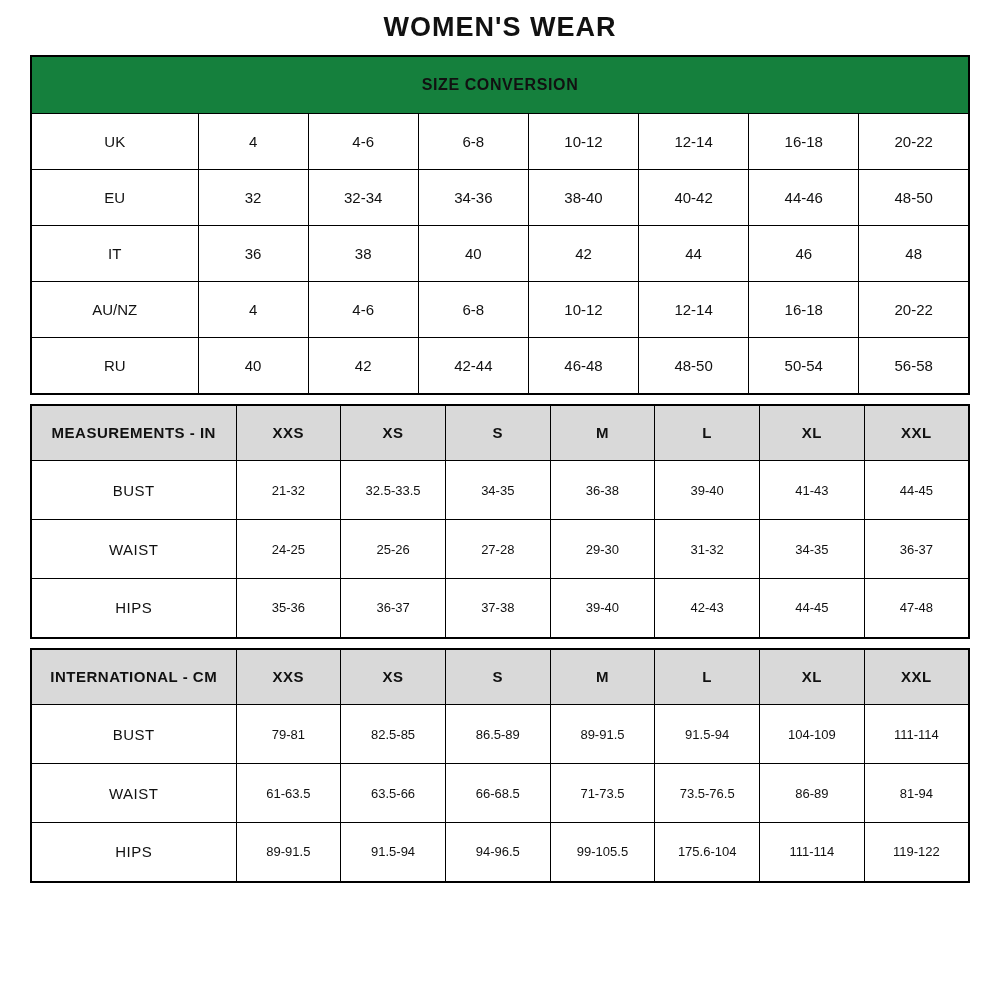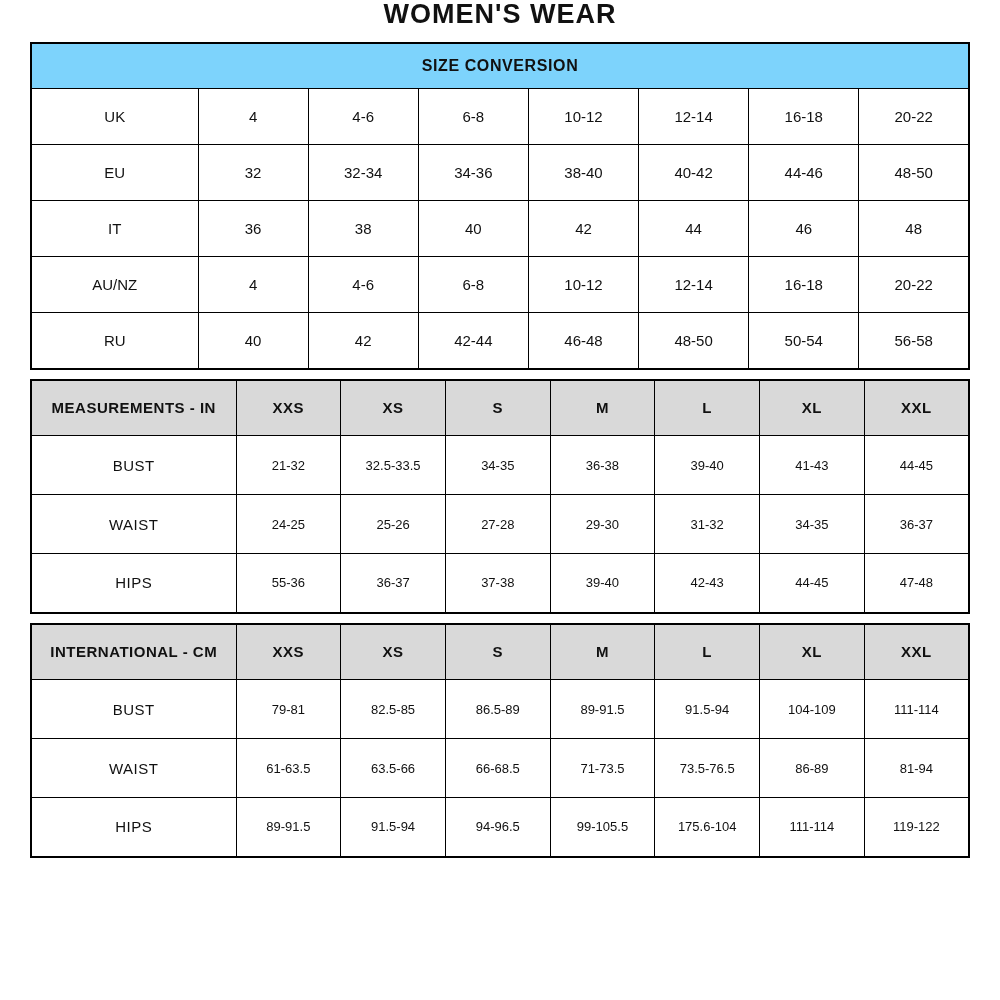--- a/index.html
+++ b/index.html
@@ -10,20 +10,21 @@
     height: 1000px;
     background: #ffffff;
     color: #111111;
     font-family: "Liberation Sans", "DejaVu Sans", sans-serif;
   }
   .page-title {
     text-align: center;
     font-weight: bold;
     font-size: 27px;
     letter-spacing: 1px;
+    padding-top: 13px;
     line-height: 1.1;
   }
   table {
     border-collapse: collapse;
     table-layout: fixed;
     width: 940px;
     margin: 0 auto;
     border: 2px solid #000;
   }
   td {
@@ -31,22 +32,22 @@
     text-align: center;
     vertical-align: middle;
     padding: 0 4px;
     overflow: hidden;
     white-space: nowrap;
   }
   
   .t1 { margin-top: 12px; }
   .t1 td { height: 56px; font-size: 15px; }
   .t1 td.table-title {
-    height: 46px;
-    background: #7dd3fc;
+    height: 58px;
+    background: #15803d;
     font-weight: bold;
     font-size: 16px;
     letter-spacing: 0.6px;
   }
   .t1 col.first { width: 167px; }
   
   .t2, .t3 { margin-top: 9px; }
   .t2 td, .t3 td { height: 59px; font-size: 13px; }
   .t2 col.first, .t3 col.first { width: 205px; }
   .t2 tr.header-row td, .t3 tr.header-row td {
@@ -173,21 +174,21 @@
         <td>24-25</td>
         <td>25-26</td>
         <td>27-28</td>
         <td>29-30</td>
         <td>31-32</td>
         <td>34-35</td>
         <td>36-37</td>
       </tr>
       <tr class="data-row">
         <td class="row-label">HIPS</td>
-        <td>55-36</td>
+        <td>35-36</td>
         <td>36-37</td>
         <td>37-38</td>
         <td>39-40</td>
         <td>42-43</td>
         <td>44-45</td>
         <td>47-48</td>
       </tr>
     </tbody>
 </table>
 

